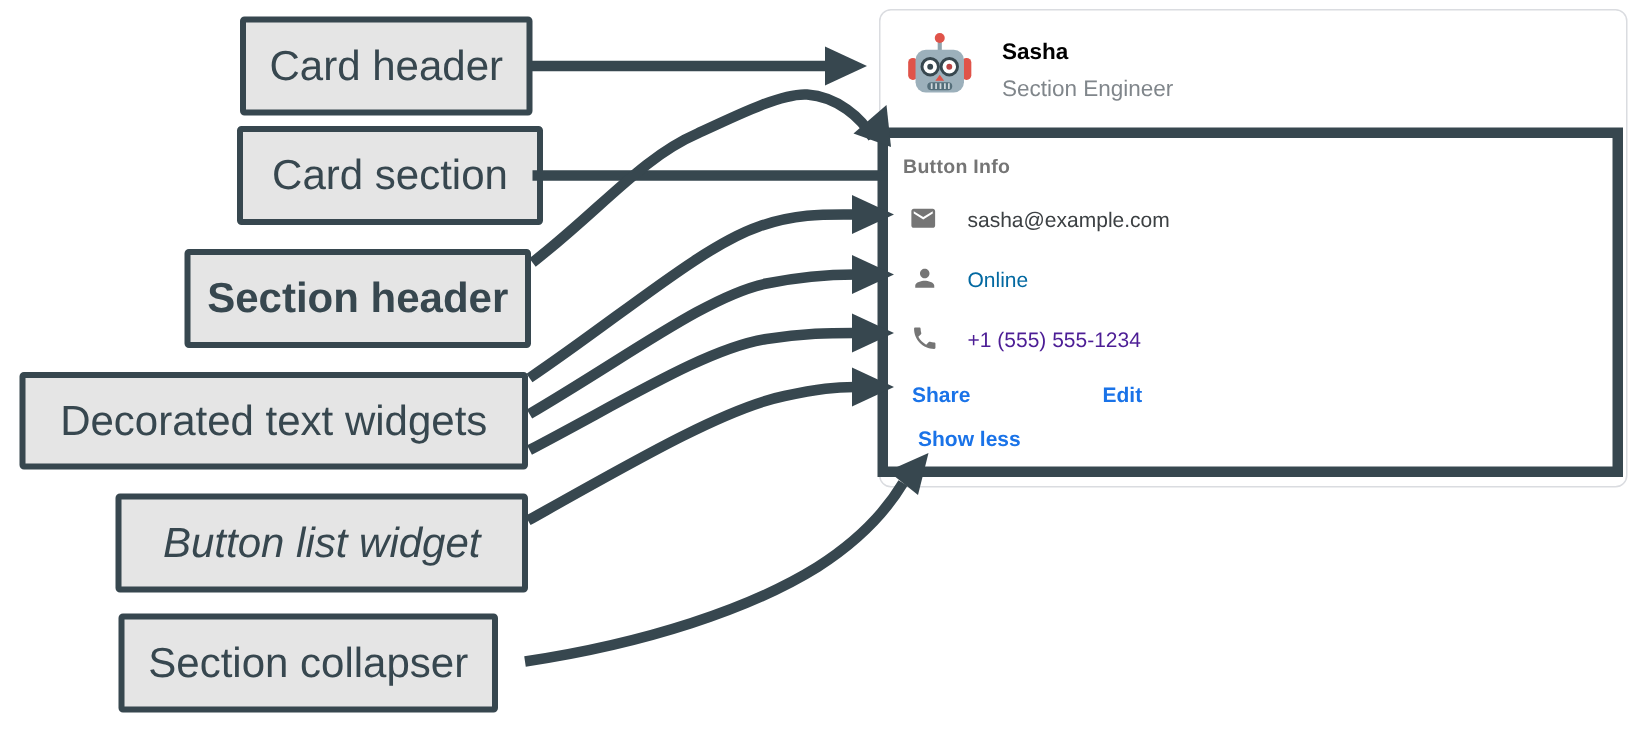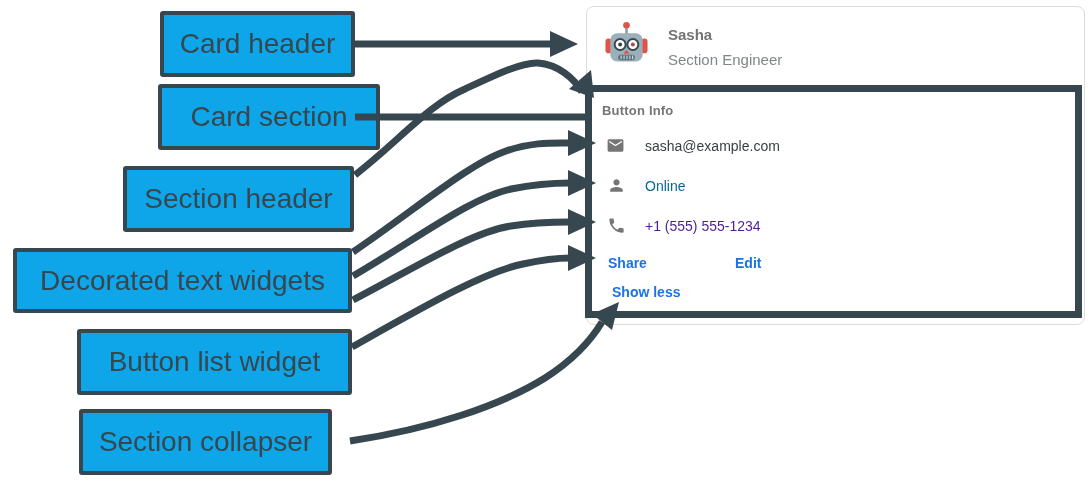--- a/index.html
+++ b/index.html
@@ -3,45 +3,45 @@
 <meta charset="utf-8">
 <style>
   html,body{margin:0;padding:0;}
   body{
     width:1090px;height:494px;position:relative;overflow:hidden;
     background:#ffffff;font-family:"Liberation Sans",sans-serif;
   }
   
   .label-box{
     position:absolute;box-sizing:border-box;
-    border:4px solid #37474f;border-radius:3px;background:#0ea5e9;
+    border:4px solid #37474f;border-radius:3px;background:#e5e5e5;
     color:#37474f;font-size:28px;line-height:1;
     display:flex;align-items:center;justify-content:center;
     white-space:nowrap;z-index:4;
   }
   #lb0{left:160px;top:11px;width:195px;height:66px;}
-  #lb1{left:158px;top:84px;width:222px;height:66px;}
-  #lb2{left:123px;top:166px;width:231px;height:66px;}
+  #lb1{left:158px;top:84px;width:204px;height:66px;}
+  #lb2{left:123px;top:166px;width:231px;height:66px;font-weight:bold;}
   #lb3{left:13px;top:248px;width:339px;height:65px;}
-  #lb4{left:77px;top:329px;width:275px;height:66px;}
+  #lb4{left:77px;top:329px;width:275px;height:66px;font-style:italic;}
   #lb5{left:79px;top:409px;width:253px;height:66px;}
 
   
   #card{
     position:absolute;left:586px;top:6px;width:499px;height:319px;
     box-sizing:border-box;border:1px solid #dadce0;border-radius:8px;
     background:#ffffff;z-index:1;
   }
   #section-outline{
     position:absolute;left:585px;top:85px;width:497px;height:233px;
     box-sizing:border-box;border:7px solid #37474f;z-index:2;
   }
   .abs{position:absolute;}
   #avatar{left:603px;top:20px;width:47px;height:47px;z-index:3;}
-  #person-name{left:668px;top:26px;font-size:15px;font-weight:700;color:#737373;z-index:3;}
+  #person-name{left:668px;top:26px;font-size:15px;font-weight:700;color:#000000;z-index:3;}
   #person-role{left:668px;top:51px;font-size:15px;color:#80868b;z-index:3;}
   #section-title{left:602px;top:103px;font-size:13px;font-weight:700;color:#757575;letter-spacing:.2px;z-index:3;}
   .row-icon{width:19px;height:19px;z-index:3;}
   #icon-mail{left:606px;top:136px;}
   #icon-person{left:607px;top:176px;}
   #icon-phone{left:607px;top:216px;}
   .row-text{font-size:14px;color:#3c4043;z-index:3;left:645px;}
   #row-text-0{top:138px;}
   #row-text-1{top:178px;}
   #row-text-2{top:218px;}

